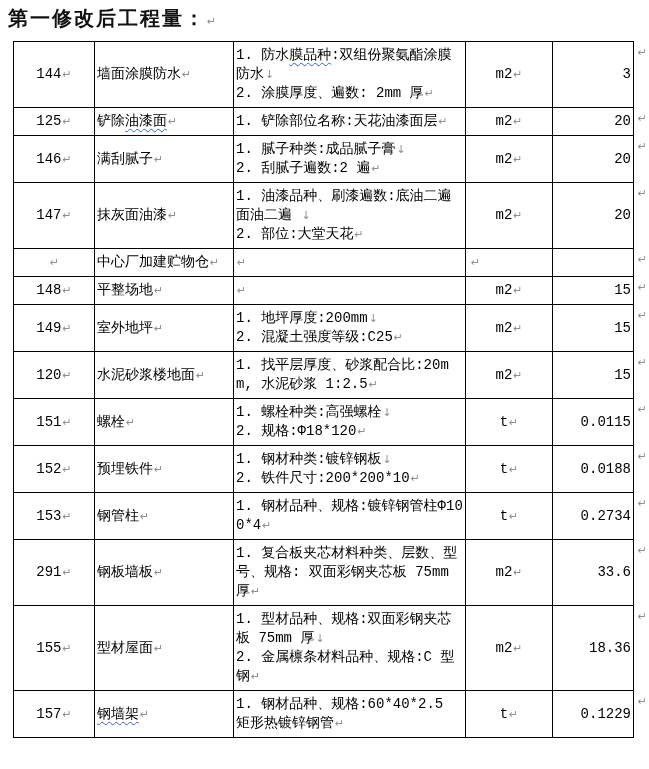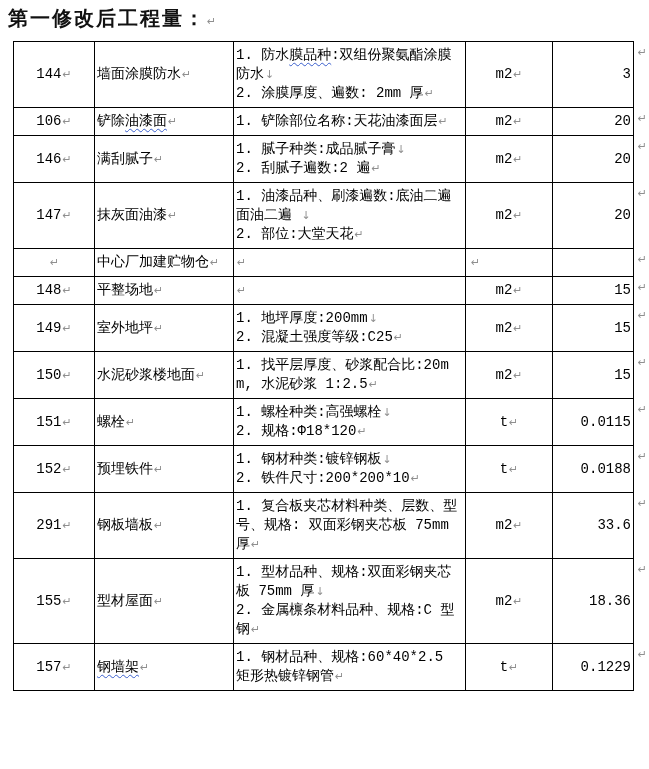--- a/index.html
+++ b/index.html
@@ -97,21 +97,21 @@
           <td class="c-num"><span>144</span><span class="fmt-mark">↵</span></td>
           <td class="c-name"><span>墙面涂膜防水</span><span class="fmt-mark">↵</span></td>
           <td class="c-desc">
             <div class="desc-line"><span>1. 防水</span><span class="wavy">膜品种</span><span>:双组份聚氨酯涂膜防水</span><span class="fmt-mark">↓</span></div>
             <div class="desc-line"><span>2. 涂膜厚度、遍数: 2mm 厚</span><span class="fmt-mark">↵</span></div>
           </td>
           <td class="c-unit"><span>m2</span><span class="fmt-mark">↵</span></td>
           <td class="c-qty"><span>3</span><span class="fmt-mark row-end">↵</span></td>
         </tr>
         <tr>
-          <td class="c-num"><span>106</span><span class="fmt-mark">↵</span></td>
+          <td class="c-num"><span>125</span><span class="fmt-mark">↵</span></td>
           <td class="c-name"><span>铲除</span><span class="wavy">油漆面</span><span class="fmt-mark">↵</span></td>
           <td class="c-desc">
             <div class="desc-line"><span>1. 铲除部位名称:天花油漆面层</span><span class="fmt-mark">↵</span></div>
           </td>
           <td class="c-unit"><span>m2</span><span class="fmt-mark">↵</span></td>
           <td class="c-qty"><span>20</span><span class="fmt-mark row-end">↵</span></td>
         </tr>
         <tr>
           <td class="c-num"><span>146</span><span class="fmt-mark">↵</span></td>
           <td class="c-name"><span>满刮腻子</span><span class="fmt-mark">↵</span></td>
@@ -156,21 +156,21 @@
           <td class="c-num"><span>149</span><span class="fmt-mark">↵</span></td>
           <td class="c-name"><span>室外地坪</span><span class="fmt-mark">↵</span></td>
           <td class="c-desc">
             <div class="desc-line"><span>1. 地坪厚度:200mm</span><span class="fmt-mark">↓</span></div>
             <div class="desc-line"><span>2. 混凝土强度等级:C25</span><span class="fmt-mark">↵</span></div>
           </td>
           <td class="c-unit"><span>m2</span><span class="fmt-mark">↵</span></td>
           <td class="c-qty"><span>15</span><span class="fmt-mark row-end">↵</span></td>
         </tr>
         <tr>
-          <td class="c-num"><span>150</span><span class="fmt-mark">↵</span></td>
+          <td class="c-num"><span>120</span><span class="fmt-mark">↵</span></td>
           <td class="c-name"><span>水泥砂浆楼地面</span><span class="fmt-mark">↵</span></td>
           <td class="c-desc">
             <div class="desc-line"><span>1. 找平层厚度、砂浆配合比:20mm, 水泥砂浆 1:2.5</span><span class="fmt-mark">↵</span></div>
           </td>
           <td class="c-unit"><span>m2</span><span class="fmt-mark">↵</span></td>
           <td class="c-qty"><span>15</span><span class="fmt-mark row-end">↵</span></td>
         </tr>
         <tr>
           <td class="c-num"><span>151</span><span class="fmt-mark">↵</span></td>
           <td class="c-name"><span>螺栓</span><span class="fmt-mark">↵</span></td>
@@ -183,20 +183,29 @@
         </tr>
         <tr>
           <td class="c-num"><span>152</span><span class="fmt-mark">↵</span></td>
           <td class="c-name"><span>预埋铁件</span><span class="fmt-mark">↵</span></td>
           <td class="c-desc">
             <div class="desc-line"><span>1. 钢材种类:镀锌钢板</span><span class="fmt-mark">↓</span></div>
             <div class="desc-line"><span>2. 铁件尺寸:200*200*10</span><span class="fmt-mark">↵</span></div>
           </td>
           <td class="c-unit"><span>t</span><span class="fmt-mark">↵</span></td>
           <td class="c-qty"><span>0.0188</span><span class="fmt-mark row-end">↵</span></td>
+        </tr>
+        <tr>
+          <td class="c-num"><span>153</span><span class="fmt-mark">↵</span></td>
+          <td class="c-name"><span>钢管柱</span><span class="fmt-mark">↵</span></td>
+          <td class="c-desc">
+            <div class="desc-line"><span>1. 钢材品种、规格:镀锌钢管柱Φ100*4</span><span class="fmt-mark">↵</span></div>
+          </td>
+          <td class="c-unit"><span>t</span><span class="fmt-mark">↵</span></td>
+          <td class="c-qty"><span>0.2734</span><span class="fmt-mark row-end">↵</span></td>
         </tr>
         <tr>
           <td class="c-num"><span>291</span><span class="fmt-mark">↵</span></td>
           <td class="c-name"><span>钢板墙板</span><span class="fmt-mark">↵</span></td>
           <td class="c-desc">
             <div class="desc-line"><span>1. 复合板夹芯材料种类、层数、型号、规格: 双面彩钢夹芯板 75mm 厚</span><span class="fmt-mark">↵</span></div>
           </td>
           <td class="c-unit"><span>m2</span><span class="fmt-mark">↵</span></td>
           <td class="c-qty"><span>33.6</span><span class="fmt-mark row-end">↵</span></td>
         </tr>

